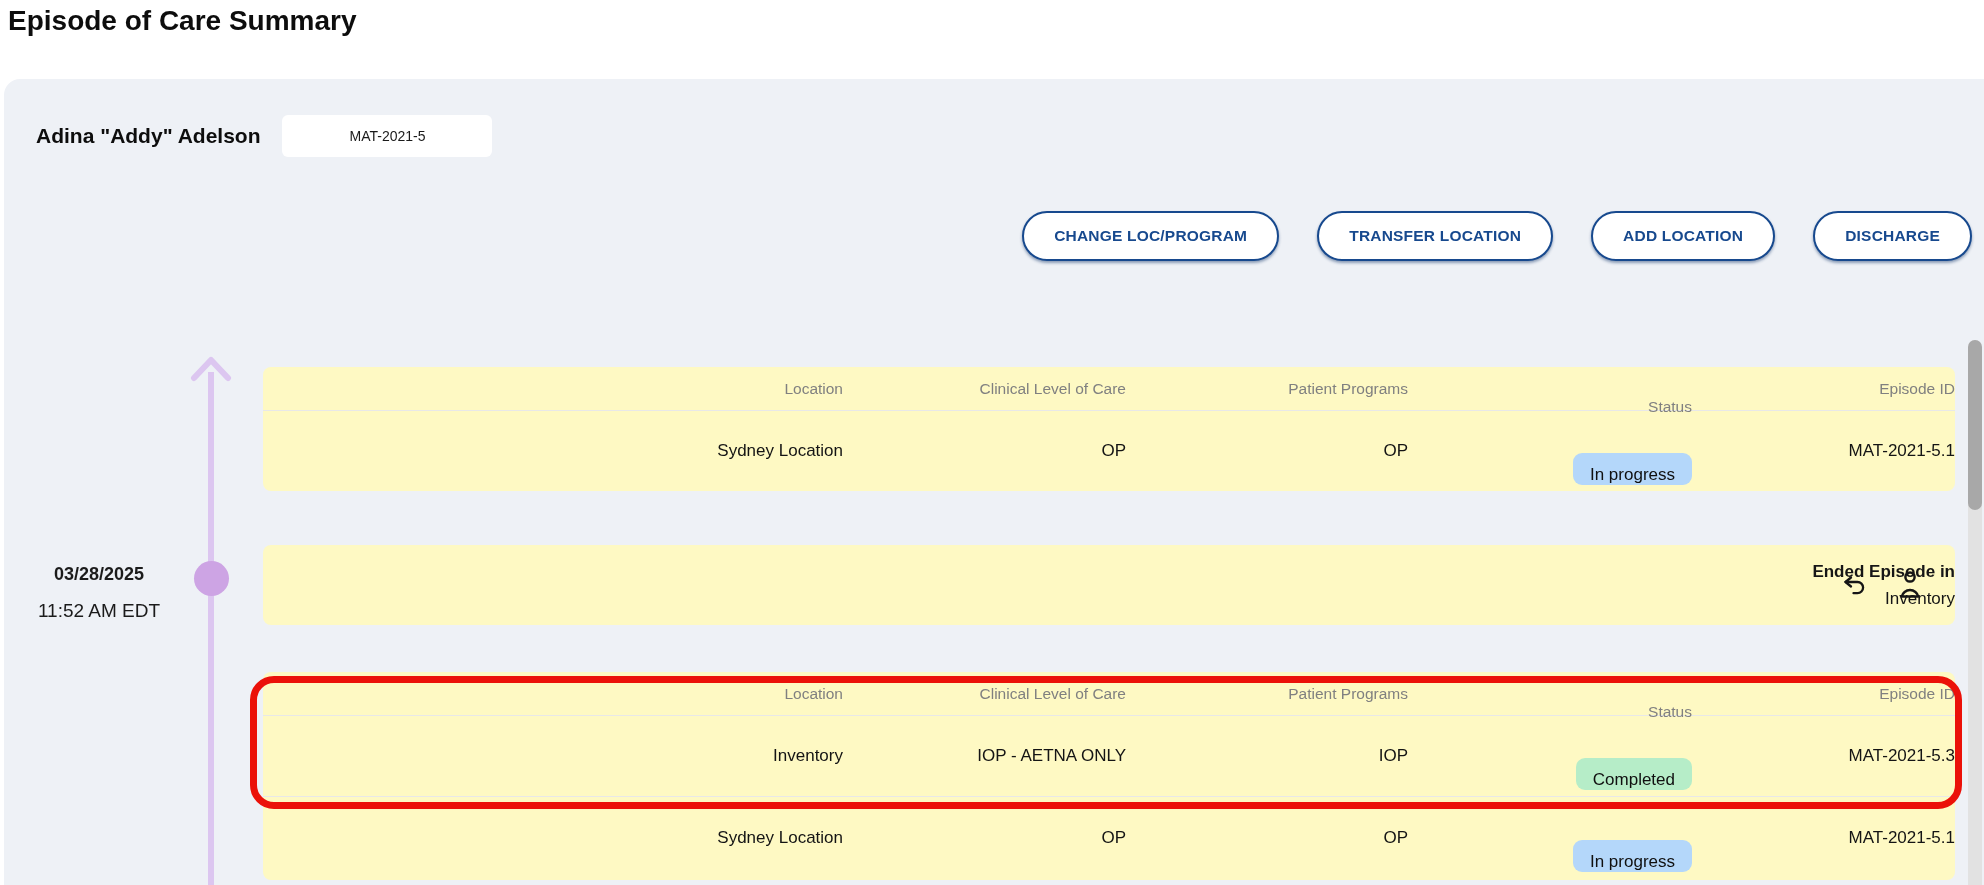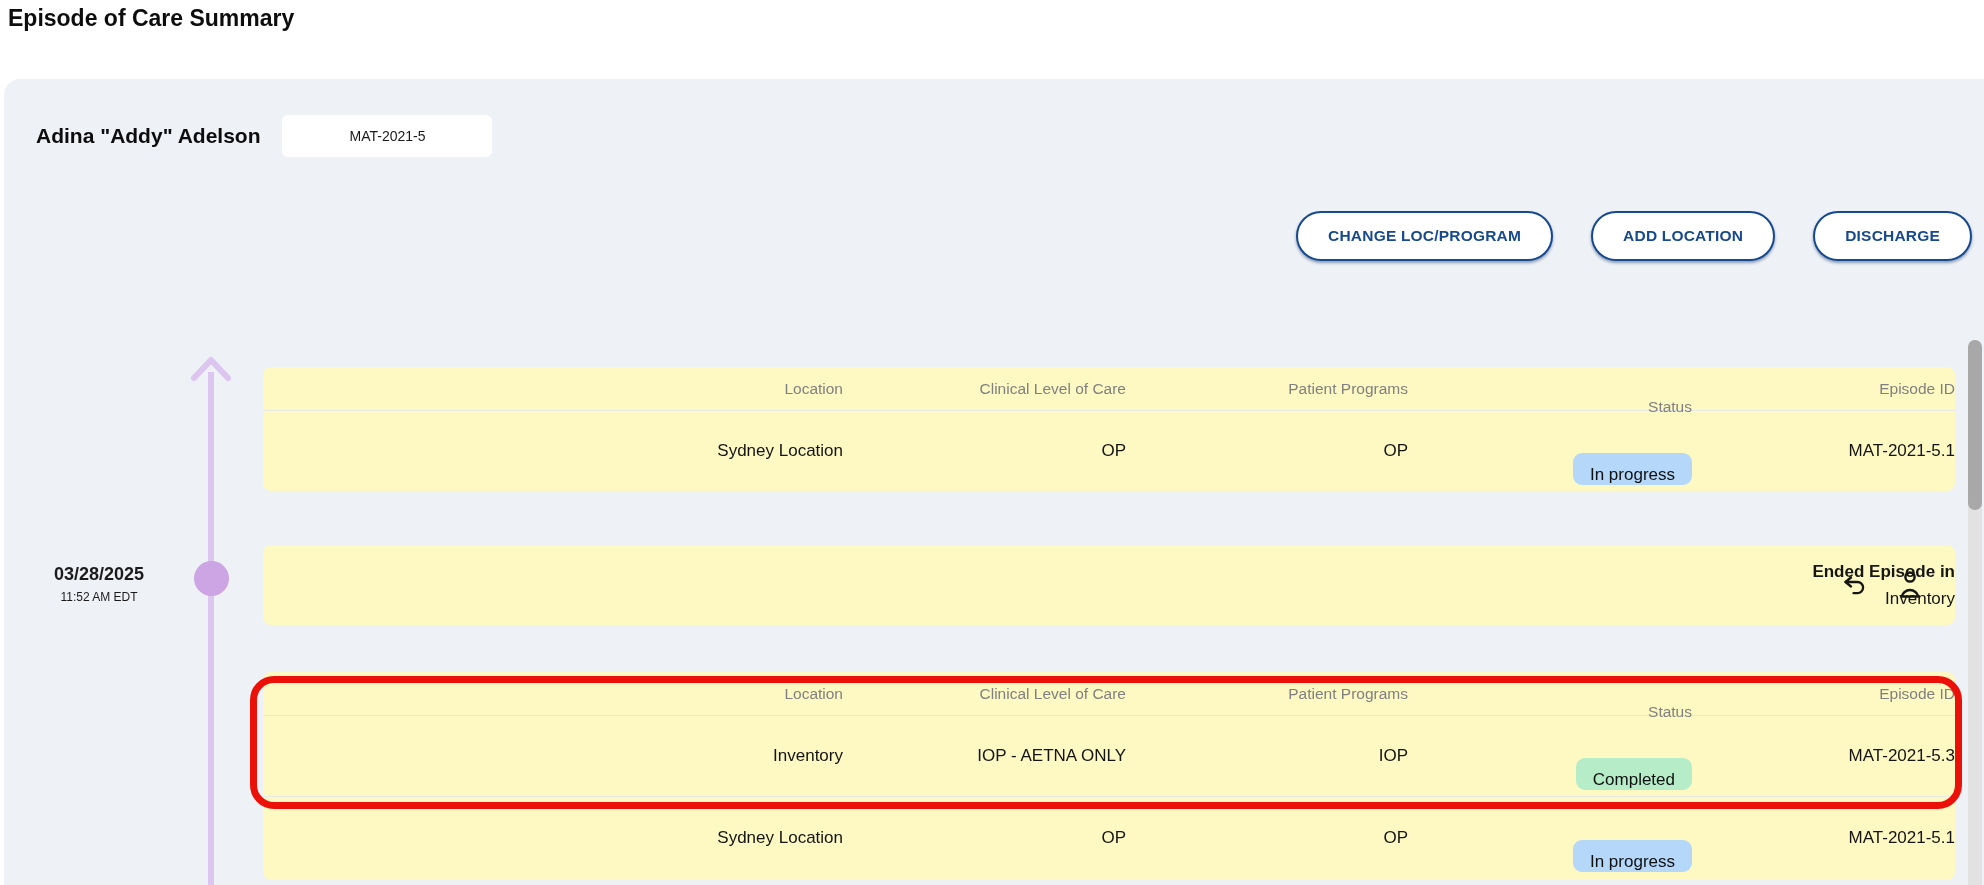--- a/index.html
+++ b/index.html
@@ -8,21 +8,21 @@
     --purple-line:#DCC6F0;
     --purple-dot:#CDA4E4;
     --red:#EB1109;
   }
   *{box-sizing:border-box;}
   html,body{margin:0;padding:0;}
   body{
     width:1984px;height:885px;position:relative;overflow:hidden;
     background:#ffffff;font-family:"Liberation Sans",sans-serif;color:#161616;
   }
-  .page-title{position:absolute;left:8px;top:5px;font-size:23px;font-weight:bold;color:#0d0d0d;}
+  .page-title{position:absolute;left:8px;top:5px;font-size:28px;font-weight:bold;color:#0d0d0d;}
 
   .panel{position:absolute;left:4px;top:79px;width:1980px;height:806px;background:var(--panel);border-radius:16px 0 0 0;}
 
   .patient-row{position:absolute;left:32px;top:36px;height:42px;display:flex;align-items:center;gap:22px;}
   .patient-name{font-size:21px;font-weight:bold;color:#0d0d0d;white-space:pre;}
   .patient-badge{width:210px;height:42px;background:#ffffff;border-radius:6px;display:flex;align-items:center;justify-content:center;font-size:14px;color:#1a1a1a;}
 
   .actions{position:absolute;top:132px;right:12px;display:flex;gap:38px;}
   .btn{
     height:50px;padding:0 30px;border:2.5px solid var(--blue);border-radius:26px;background:#ffffff;
@@ -30,21 +30,21 @@
     display:flex;align-items:center;justify-content:center;font-family:inherit;cursor:pointer;
     box-shadow:0 2px 3px rgba(16,52,105,.45);white-space:nowrap;
   }
 
   
   .tl-arrowhead{position:absolute;left:185px;top:277px;}
   .tl-line{position:absolute;left:204px;top:293px;width:6px;height:513px;background:var(--purple-line);}
   .tl-dot{position:absolute;left:190px;top:482px;width:35px;height:35px;border-radius:50%;background:var(--purple-dot);}
   .tl-date{position:absolute;left:24px;top:485px;width:142px;text-align:center;color:#1b1b1b;}
   .tl-date .d{font-size:18px;font-weight:bold;}
-  .tl-date .t{font-size:12px;margin-top:5px;}
+  .tl-date .t{font-size:19px;margin-top:15px;}
 
   
   .card{position:absolute;left:259px;width:1692px;background:#fef9c3;border-radius:8px;overflow:hidden;text-align:right;}
   #card-current{top:288px;height:124px;}
   #card-event{top:466px;height:80px;}
   #card-history{top:593px;height:208px;}
 
   .thead{display:flex;align-items:center;height:44px;border-bottom:1px solid #e8e8e8;}
   .trow{display:flex;align-items:center;height:80px;}
   .trow.sep{border-top:1px solid #e8e8e8;}
@@ -81,20 +81,21 @@
 
 <div class="panel">
 
   <div class="patient-row">
     <span class="patient-name">Adina "Addy" Adelson</span>
     <span class="patient-badge">MAT-2021-5</span>
   </div>
 
   <div class="actions">
     <button class="btn">CHANGE LOC/PROGRAM</button>
+    <button class="btn">TRANSFER LOCATION</button>
     <button class="btn">ADD LOCATION</button>
     <button class="btn">DISCHARGE</button>
   </div>
 
   <svg class="tl-arrowhead" width="44" height="26" viewBox="0 0 44 26">
     <polyline points="5,22 22,4 39,22" fill="none" stroke="#DCC6F0" stroke-width="6" stroke-linecap="round" stroke-linejoin="round"></polyline>
   </svg>
   <div class="tl-line"></div>
   <div class="tl-dot"></div>
   <div class="tl-date">

